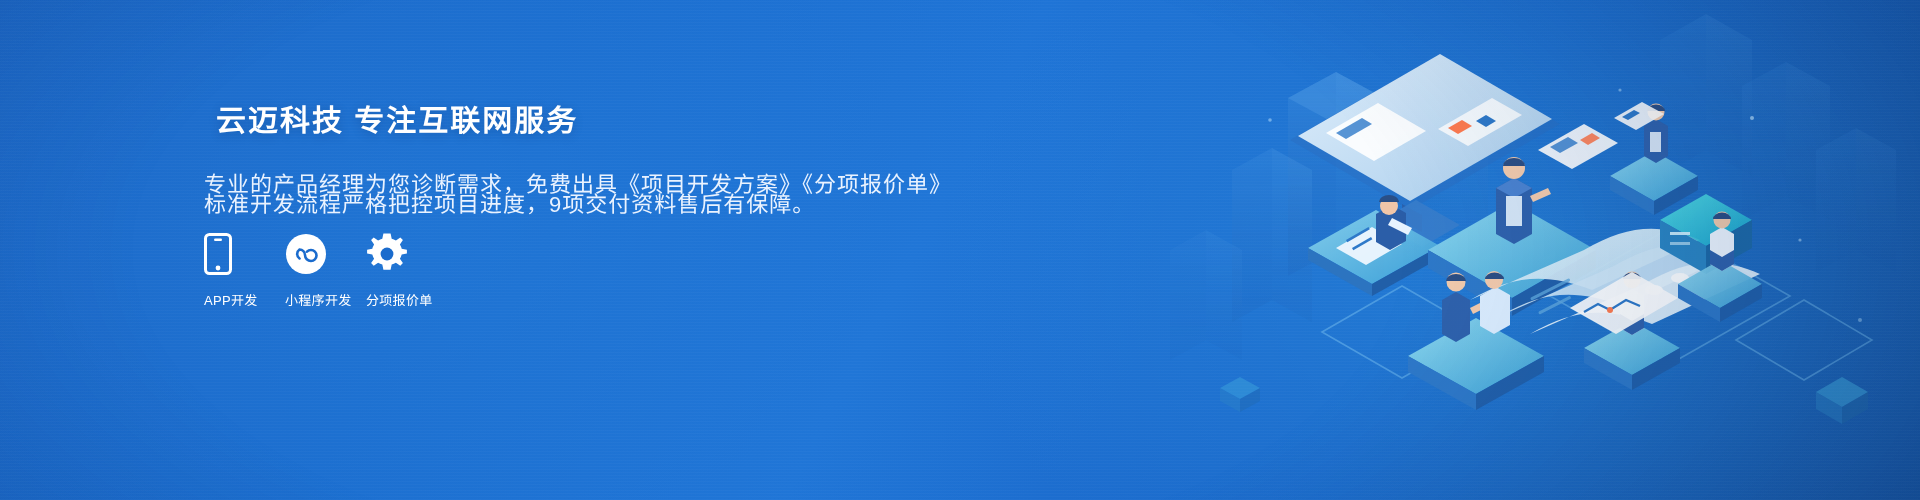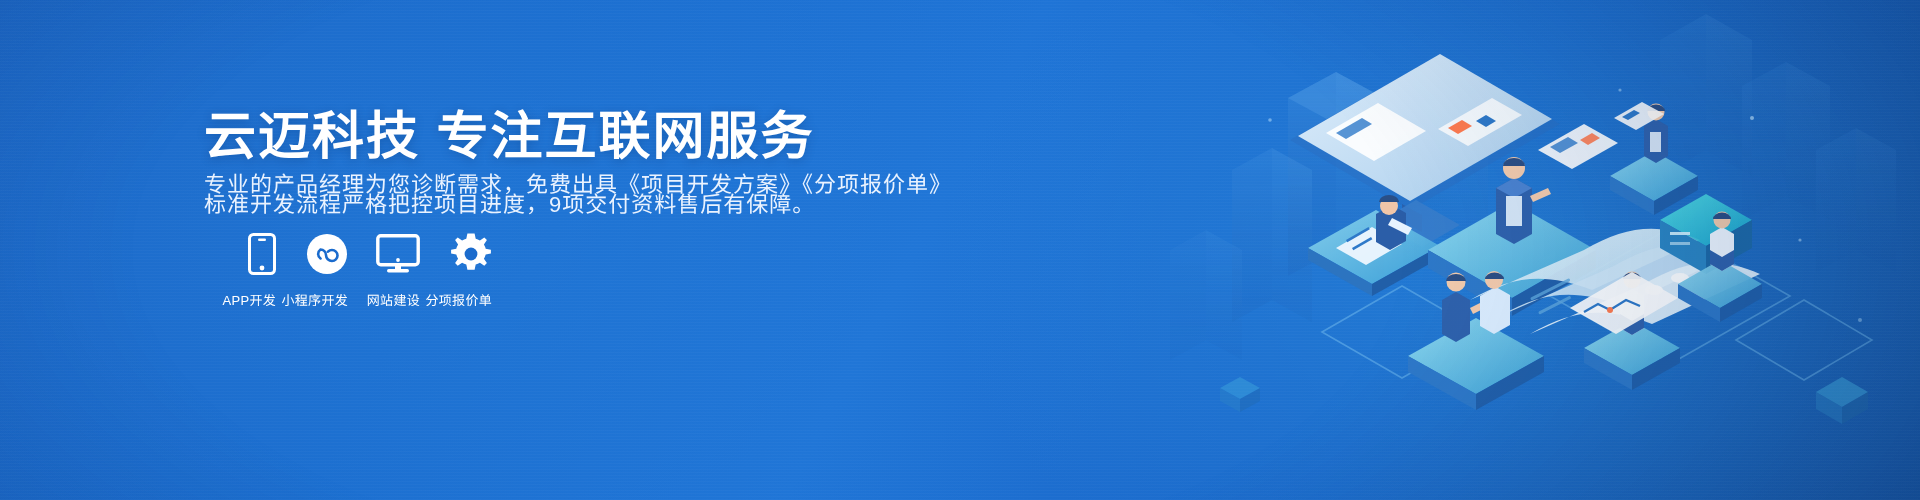--- a/index.html
+++ b/index.html
@@ -23,37 +23,37 @@
     pointer-events:none;
   }
   .vignette{
     position:absolute;inset:0;pointer-events:none;
     background:radial-gradient(ellipse 1400px 700px at 40% 50%, rgba(255,255,255,0) 45%, rgba(8,45,100,.28) 100%);
   }
 
   
   .content{position:absolute;left:204px;top:0;width:760px;height:500px;}
   .title{
-    position:absolute;left:0;top:72px;
-    font-size:52px;line-height:58px;font-weight:bold;color:#ffffff;
+    position:absolute;left:12px;top:72px;
+    font-size:30px;line-height:58px;font-weight:bold;color:#ffffff;
     letter-spacing:2px;white-space:nowrap;
     text-shadow:0 2px 10px rgba(0,40,90,.25);
   }
   .sub{
     position:absolute;left:0;
     font-size:22px;line-height:34px;color:#eaf3ff;
     letter-spacing:1px;white-space:nowrap;font-weight:normal;
   }
   .sub1{top:146px;}
   .sub2{top:166px;}
 
   
   .icons{position:absolute;left:0;top:232px;display:flex;align-items:flex-start;}
-  .icon-item{width:72px;display:flex;flex-direction:column;align-items:flex-end;margin-right:0;}
-  .icon-item + .icon-item{margin-left:0;}
+  .icon-item{width:72px;display:flex;flex-direction:column;align-items:flex-start;margin-right:0;}
+  .icon-item + .icon-item{margin-left:9px;}
   .icon-box{height:44px;display:flex;align-items:center;justify-content:center;margin-bottom:14px;}
   .icon-box svg{display:block;}
   .icon-label{font-size:13px;color:#ffffff;white-space:nowrap;letter-spacing:.3px;}
 
   
   .art{position:absolute;right:0;top:0;width:780px;height:500px;}
   .art svg{display:block;}
 </style>
 </head>
 <body>
@@ -290,31 +290,20 @@
         <span class="icon-box">
           <svg width="42" height="42" viewBox="0 0 42 42" xmlns="http://www.w3.org/2000/svg">
             <circle cx="21" cy="21" r="20" fill="#ffffff"></circle>
             <path d="M14.5 25.5 a5.5 5.5 0 0 1 0 -9 a5.5 5.5 0 0 1 5.5 5.5 a6 6 0 0 0 6 6 a5.5 5.5 0 0 0 0 -11 a5.6 5.6 0 0 0 -4 1.7" fill="none" stroke="#1a6bcd" stroke-width="2.6" stroke-linecap="round"></path>
           </svg>
         </span>
         <span class="icon-label">小程序开发</span>
       </div>
 
 
-      <div class="icon-item">
-        <span class="icon-box">
-          <svg width="44" height="40" viewBox="0 0 44 40" xmlns="http://www.w3.org/2000/svg">
-            <rect x="1.8" y="1.8" width="40.4" height="29" rx="3" fill="none" stroke="#ffffff" stroke-width="3.4"></rect>
-            <circle cx="22" cy="26" r="1.9" fill="#ffffff"></circle>
-            <rect x="19" y="31" width="6" height="4" fill="#ffffff"></rect>
-            <rect x="11" y="35" width="22" height="3.4" rx="1.7" fill="#ffffff"></rect>
-          </svg>
-        </span>
-        <span class="icon-label">网站建设</span>
-      </div>
 
       <div class="icon-item">
         <span class="icon-box">
           <svg width="42" height="42" viewBox="0 0 42 42" xmlns="http://www.w3.org/2000/svg">
             <path d="M21 0.5 l3.6 0 l1.1 5.2 a15.6 15.6 0 0 1 4.2 1.8 l4.4 -3 l2.6 2.6 l-3 4.4 a15.6 15.6 0 0 1 1.8 4.2 l5.2 1.1 l0 3.6 l-5.2 1.1 a15.6 15.6 0 0 1 -1.8 4.2 l3 4.4 l-2.6 2.6 l-4.4 -3 a15.6 15.6 0 0 1 -4.2 1.8 l-1.1 5.2 l-3.6 0 l-3.6 0 l-1.1 -5.2 a15.6 15.6 0 0 1 -4.2 -1.8 l-4.4 3 l-2.6 -2.6 l3 -4.4 a15.6 15.6 0 0 1 -1.8 -4.2 l-5.2 -1.1 l0 -3.6 l5.2 -1.1 a15.6 15.6 0 0 1 1.8 -4.2 l-3 -4.4 l2.6 -2.6 l4.4 3 a15.6 15.6 0 0 1 4.2 -1.8 l1.1 -5.2 z" fill="#ffffff"></path>
             <circle cx="21" cy="21" r="6.4" fill="#1a6bcd"></circle>
           </svg>
         </span>
         <span class="icon-label">分项报价单</span>
       </div>

